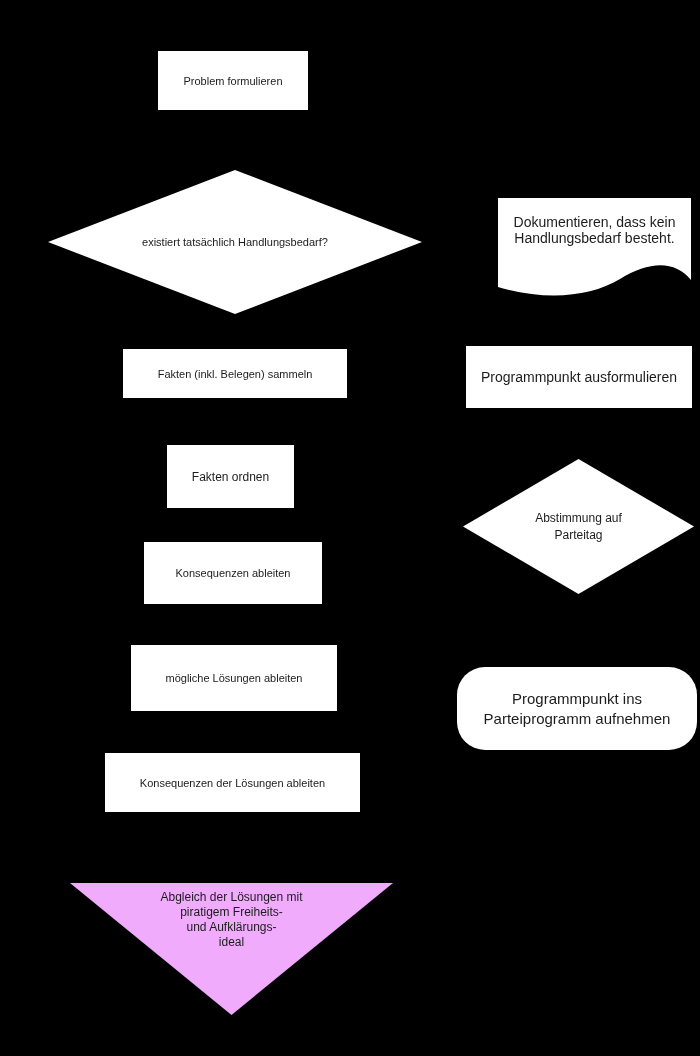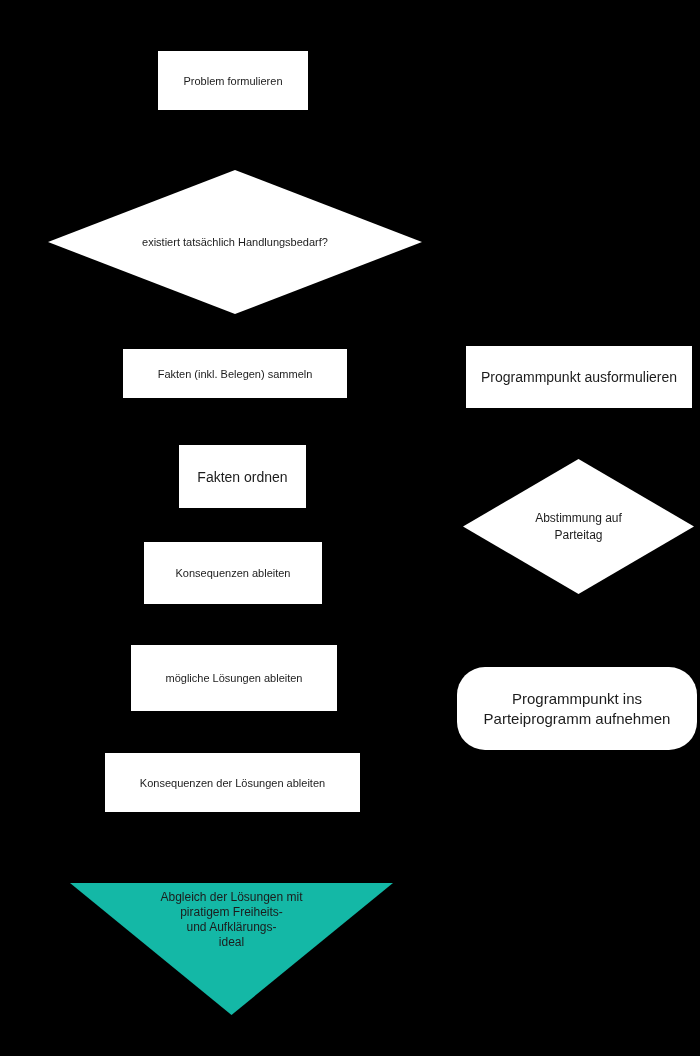--- a/index.html
+++ b/index.html
@@ -25,40 +25,40 @@
     white-space: pre-line;
     display: block;
     width: 100%;
   }
   .rect { background: #ffffff; }
   .diamond {
     background: #ffffff;
     clip-path: polygon(50% 0, 100% 50%, 50% 100%, 0 50%);
   }
   .triangle {
-    background: #14b8a6;
+    background: #f0abfc;
     clip-path: polygon(0 0, 100% 0, 50% 100%);
     align-items: flex-start;
   }
   .document { background: transparent; }
   .document svg {
     position: absolute;
     left: 0; top: 0;
     width: 100%; height: 100%;
   }
   .document .label { position: relative; z-index: 1; }
 
   
   #n-problem        { left:158px; top:51px;  width:150px; height:59px;  font-size:11px; }
   #n-handlungsbedarf{ left:48px;  top:170px; width:374px; height:144px; font-size:11px; }
   #n-dokumentieren  { left:498px; top:198px; width:193px; height:102px; font-size:14px; line-height:16px;
                       align-items:flex-start; padding-top:16px; }
   #n-fakten-sammeln { left:123px; top:349px; width:224px; height:49px;  font-size:11px; }
   #n-ausformulieren { left:466px; top:346px; width:226px; height:62px;  font-size:14px; }
-  #n-fakten-ordnen  { left:179px; top:445px; width:127px; height:63px;  font-size:14px; }
+  #n-fakten-ordnen  { left:167px; top:445px; width:127px; height:63px;  font-size:12px; }
   #n-abstimmung     { left:463px; top:459px; width:231px; height:135px; font-size:12px; line-height:17px; }
   #n-konsequenzen   { left:144px; top:542px; width:178px; height:62px;  font-size:11px; }
   #n-loesungen      { left:131px; top:645px; width:206px; height:66px;  font-size:11px; }
   #n-aufnehmen      { left:457px; top:667px; width:240px; height:83px;  font-size:15px; line-height:20px;border-radius:28px; }
   #n-konseq-loes    { left:105px; top:753px; width:255px; height:59px;  font-size:11px; }
   #n-abgleich       { left:70px;  top:883px; width:323px; height:132px; font-size:12px; line-height:15px;
                       padding-top:7px; }
 </style>
 </head>
 <body>
@@ -66,20 +66,27 @@
 <div class="canvas">
 
   <div class="node rect" id="n-problem">
     <span class="label">Problem formulieren</span>
   </div>
 
   <div class="node diamond" id="n-handlungsbedarf">
     <span class="label">existiert tatsächlich Handlungsbedarf?</span>
   </div>
 
+  <div class="node document" id="n-dokumentieren">
+    <svg viewBox="0 0 193 102" preserveAspectRatio="none" aria-hidden="true">
+      <path d="M0,0 H193 V82 C177,62 151,63 122,81 C92,99 48,103 0,89 Z" fill="#ffffff"></path>
+    </svg>
+    <span class="label">Dokumentieren, dass kein
+Handlungsbedarf besteht.</span>
+  </div>
 
   <div class="node rect" id="n-fakten-sammeln">
     <span class="label">Fakten (inkl. Belegen) sammeln</span>
   </div>
 
   <div class="node rect" id="n-ausformulieren">
     <span class="label">Programmpunkt ausformulieren</span>
   </div>
 
   <div class="node rect" id="n-fakten-ordnen">

